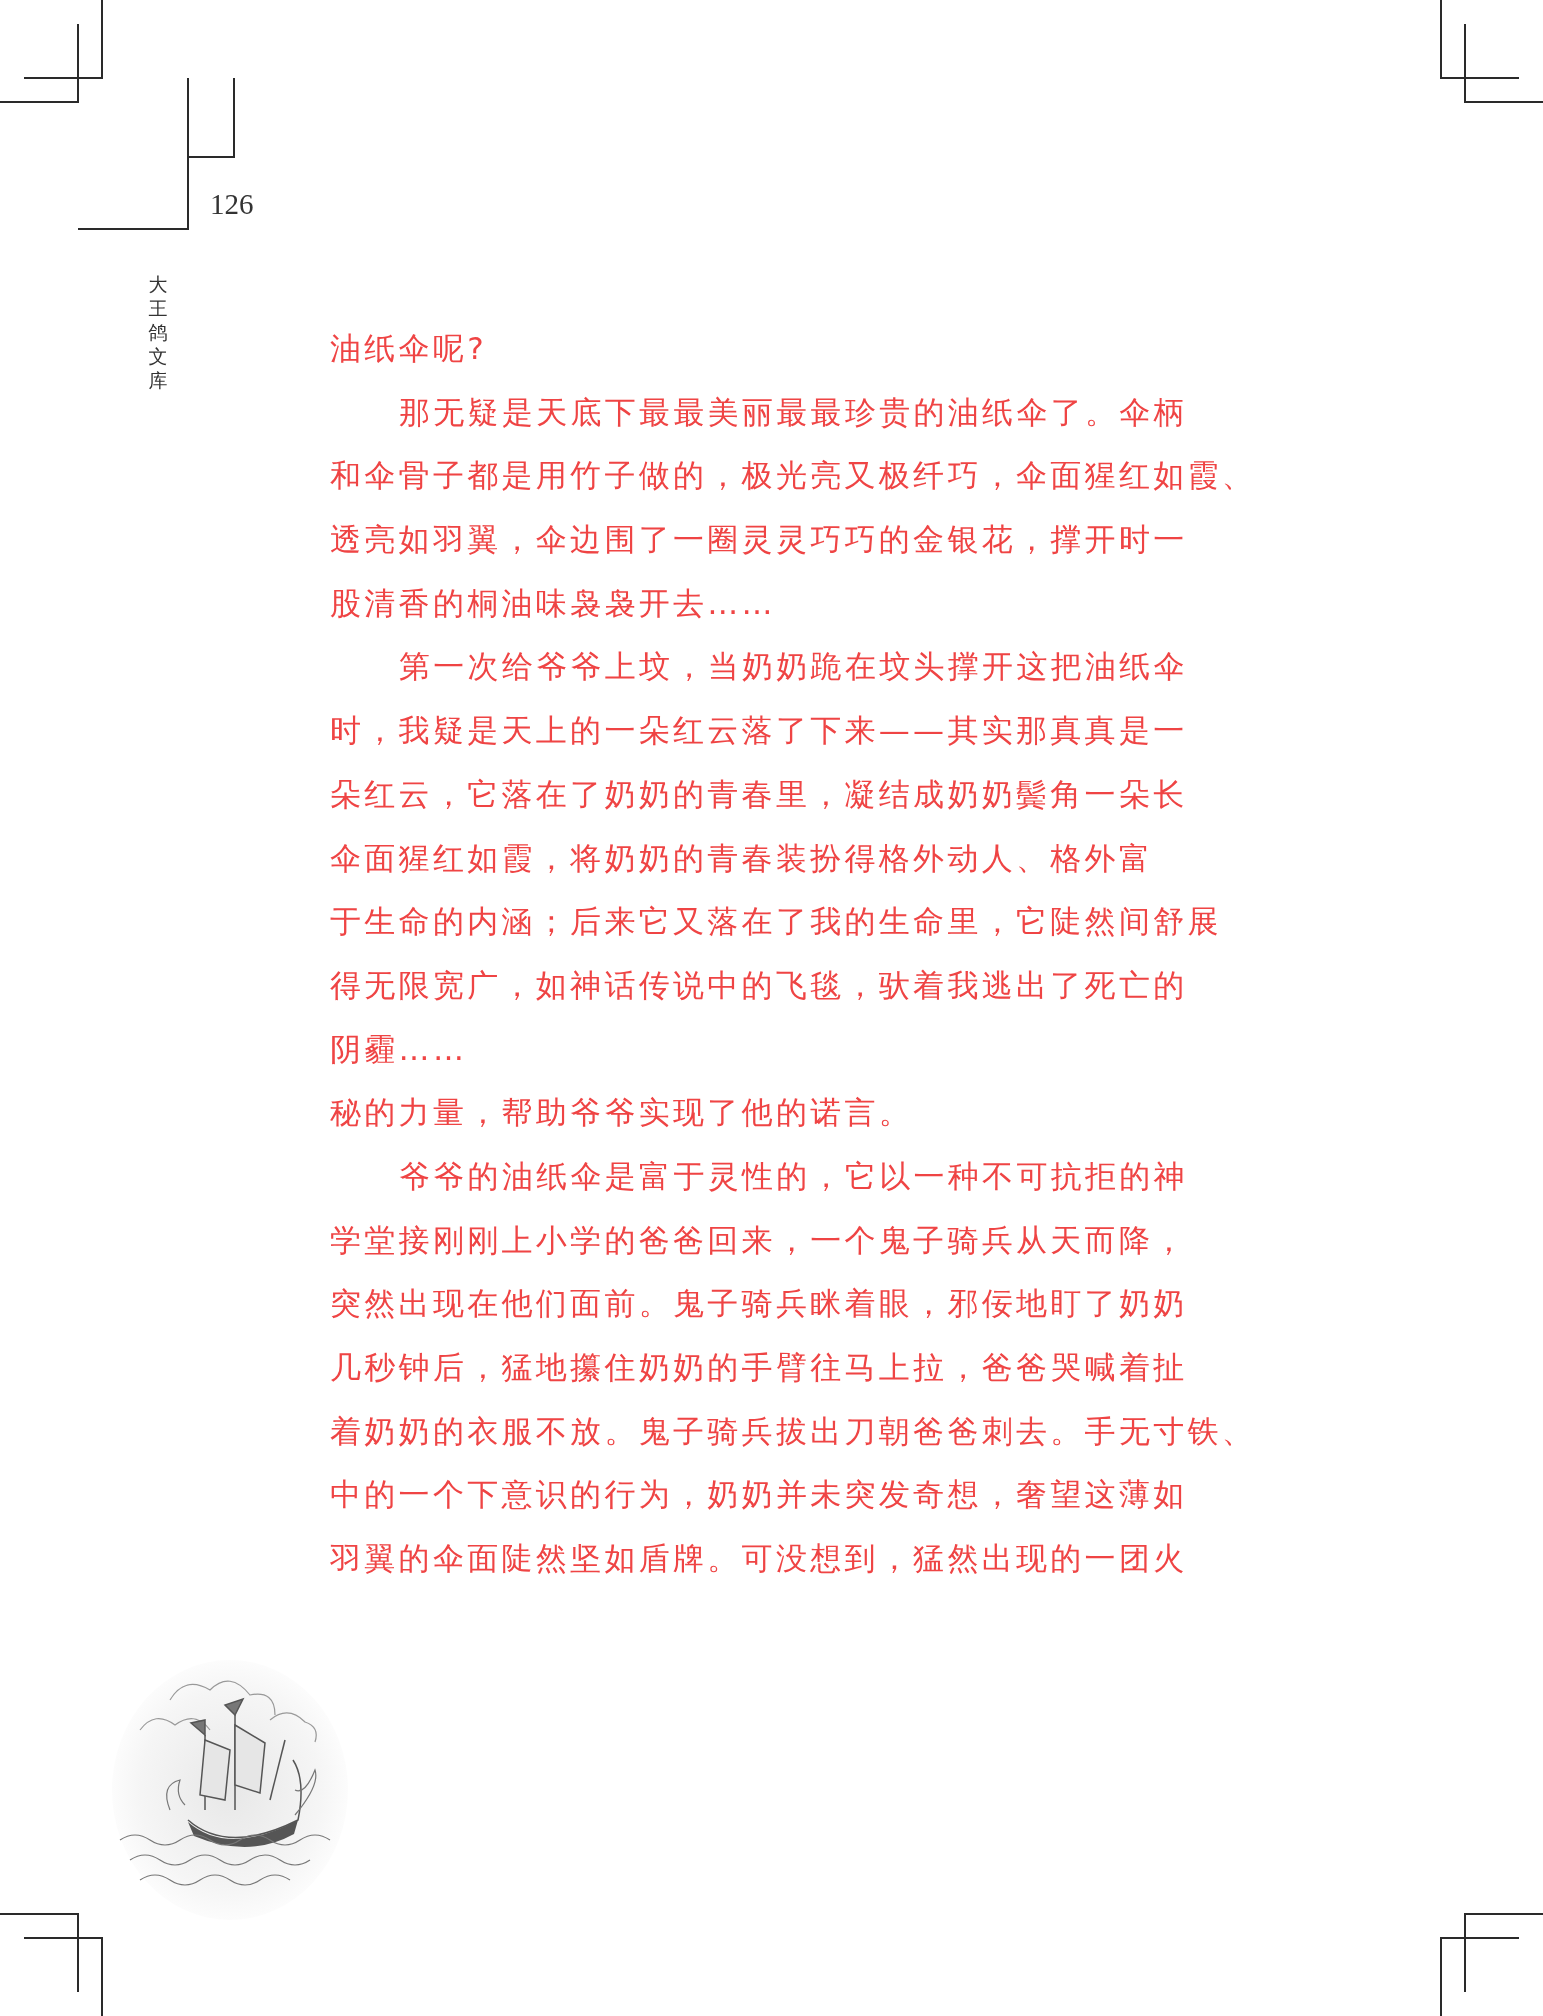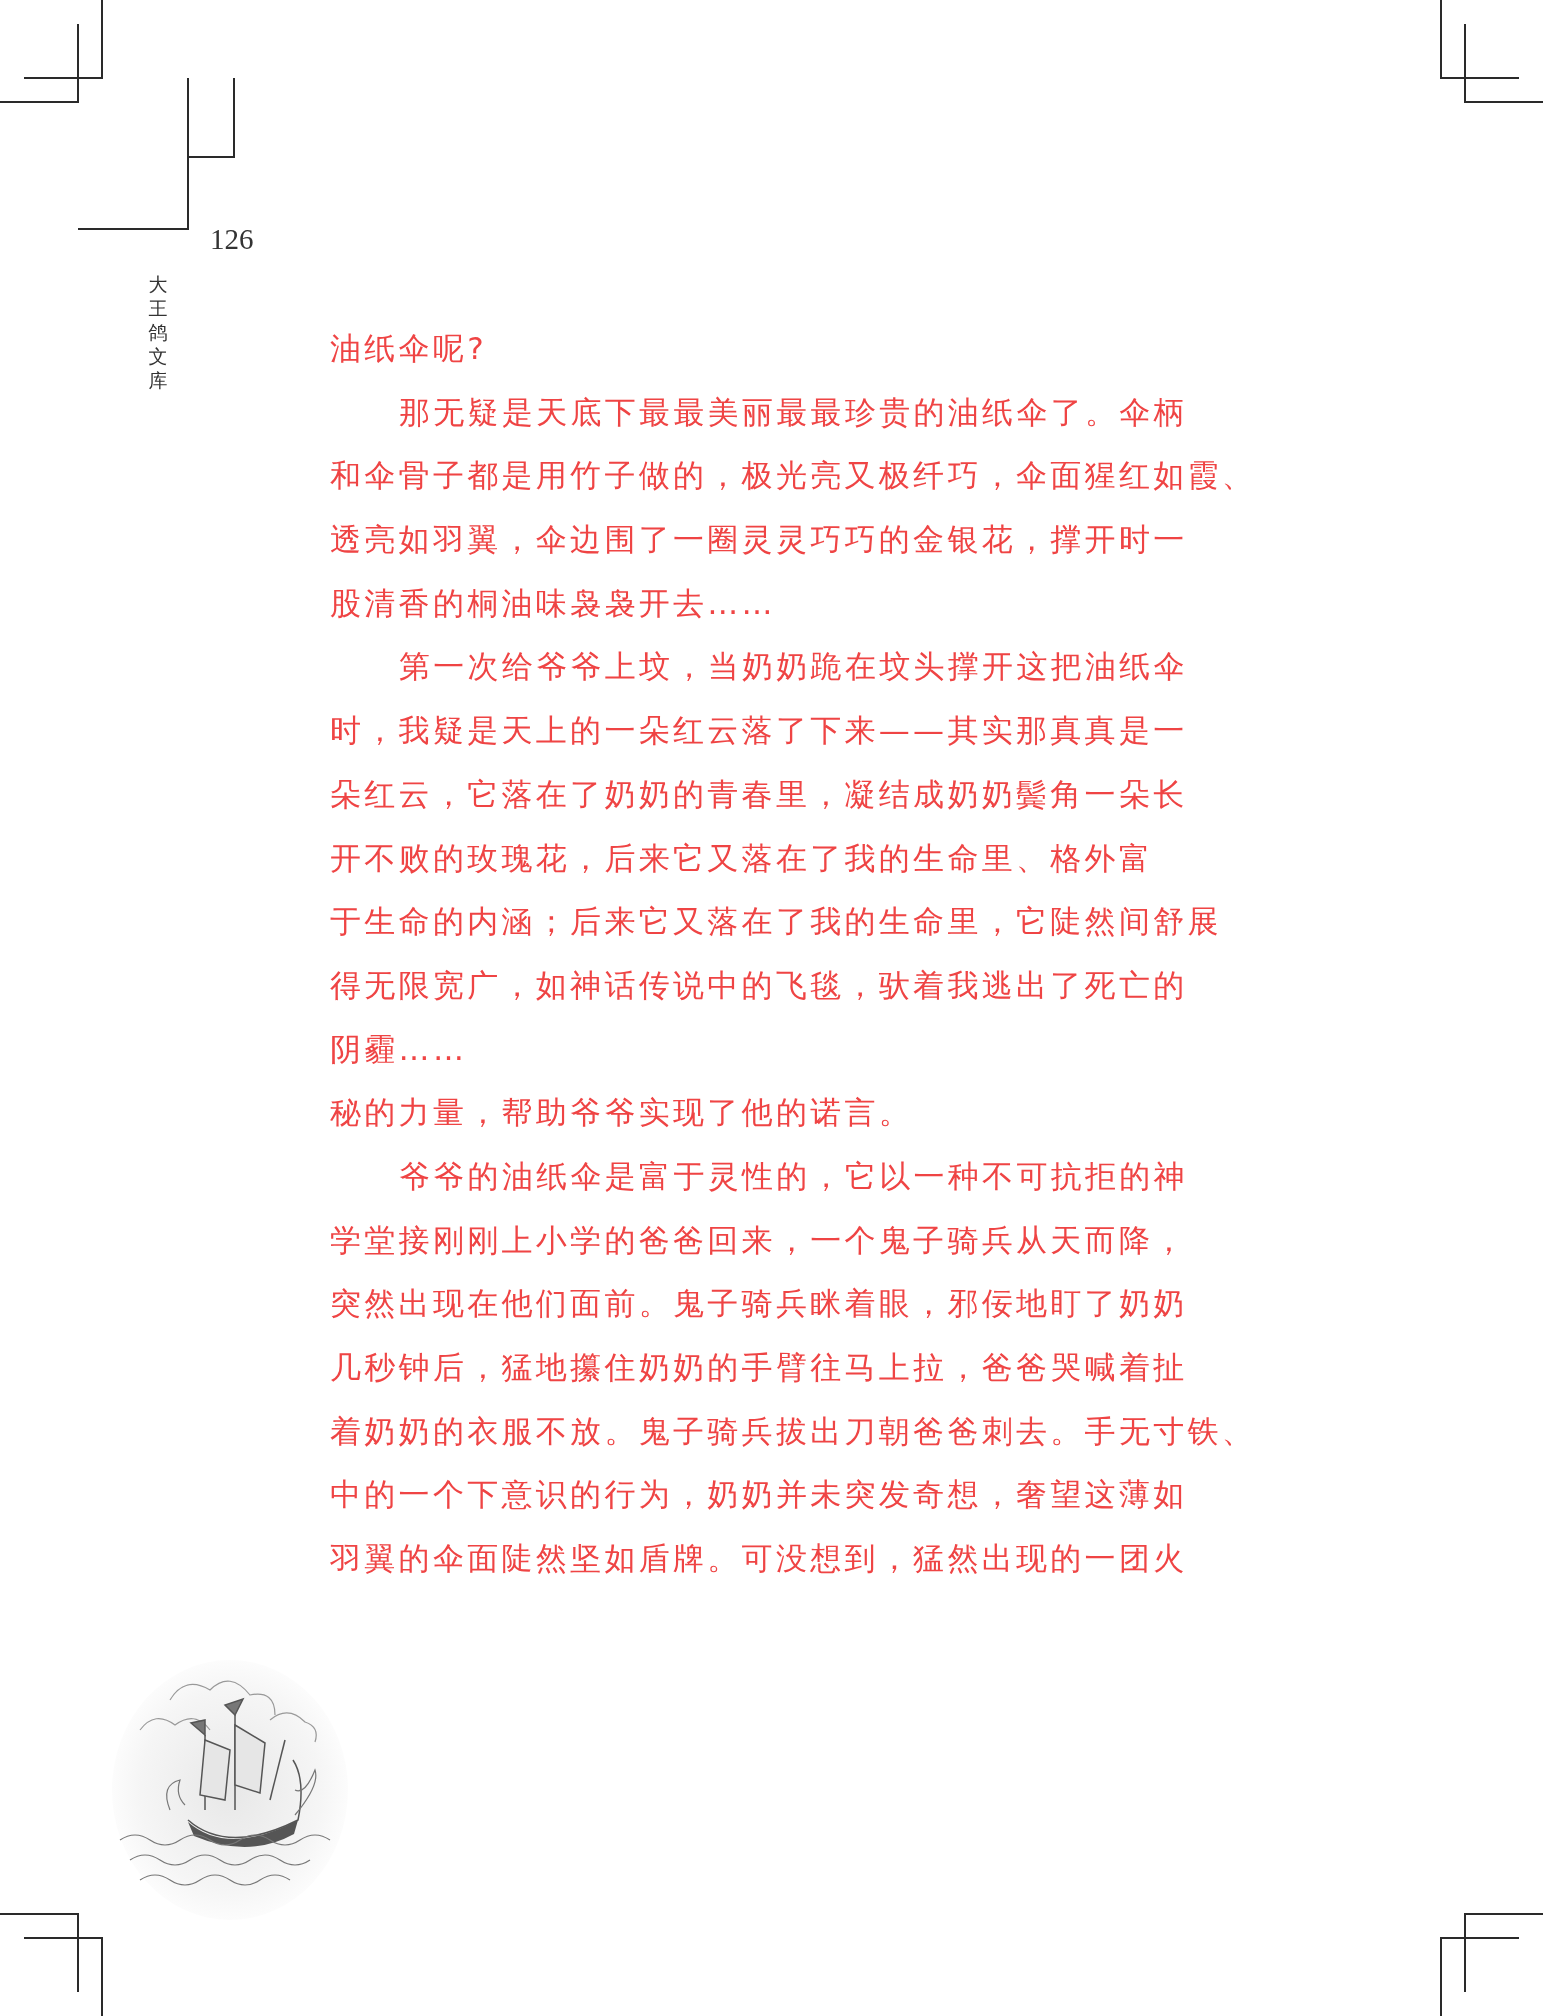--- a/index.html
+++ b/index.html
@@ -2,21 +2,21 @@
 <html><head>
 <meta charset="utf-8">
 <style>
   html, body { margin:0; padding:0; background:#ffffff; }
   body { width:1543px; height:2016px; position:relative; overflow:hidden;
          font-family:"DejaVu Sans", "Liberation Sans", sans-serif; color:#1e1e1e; }
   .mark { position:absolute; background:#2a2a2a; }
   .h { height:2px; }
   .v { width:2px; }
   .page-number { position:absolute; left:210px; top:188px; font-family:"Liberation Serif","DejaVu Serif",serif;
-                 font-size:29px; color:#333; letter-spacing:0px;margin-top:35px; }
+                 font-size:29px; color:#333; letter-spacing:0px; }
   .series-label { position:absolute; left:146px; top:272px; width:24px; font-size:19px; line-height:24px;
                   color:#333; text-align:center; }
   .series-label span { display:block; }
   .body-text { position:absolute; left:330px; top:324px; width:870px; }
   .line { height:63.7px; font-size:31px; line-height:48px; white-space:nowrap; letter-spacing:3.3px; color:#ef4444; }
   .line.indent { padding-left:69px; }
   .illustration { position:absolute; left:110px; top:1640px; width:240px; height:290px; }
 </style>
 </head>
 <body>
@@ -73,21 +73,21 @@
   <div>
     <div class="line indent">那无疑是天底下最最美丽最最珍贵的油纸伞了。伞柄</div>
     <div class="line">和伞骨子都是用竹子做的，极光亮又极纤巧，伞面猩红如霞、</div>
     <div class="line">透亮如羽翼，伞边围了一圈灵灵巧巧的金银花，撑开时一</div>
     <div class="line">股清香的桐油味袅袅开去……</div>
   </div>
   <div>
     <div class="line indent">第一次给爷爷上坟，当奶奶跪在坟头撑开这把油纸伞</div>
     <div class="line">时，我疑是天上的一朵红云落了下来——其实那真真是一</div>
     <div class="line">朵红云，它落在了奶奶的青春里，凝结成奶奶鬓角一朵长</div>
-    <div class="line">开不败的玫瑰花，后来它又落在了我的生命里、格外富</div>
+    <div class="line">伞面猩红如霞，将奶奶的青春装扮得格外动人、格外富</div>
     <div class="line">于生命的内涵；后来它又落在了我的生命里，它陡然间舒展</div>
     <div class="line">得无限宽广，如神话传说中的飞毯，驮着我逃出了死亡的</div>
     <div class="line">阴霾……</div>
   </div>
   <div>
     <div class="line">秘的力量，帮助爷爷实现了他的诺言。</div>
     <div class="line indent">爷爷的油纸伞是富于灵性的，它以一种不可抗拒的神</div>
   </div>
   <div>
     <div class="line">学堂接刚刚上小学的爸爸回来，一个鬼子骑兵从天而降，</div>

